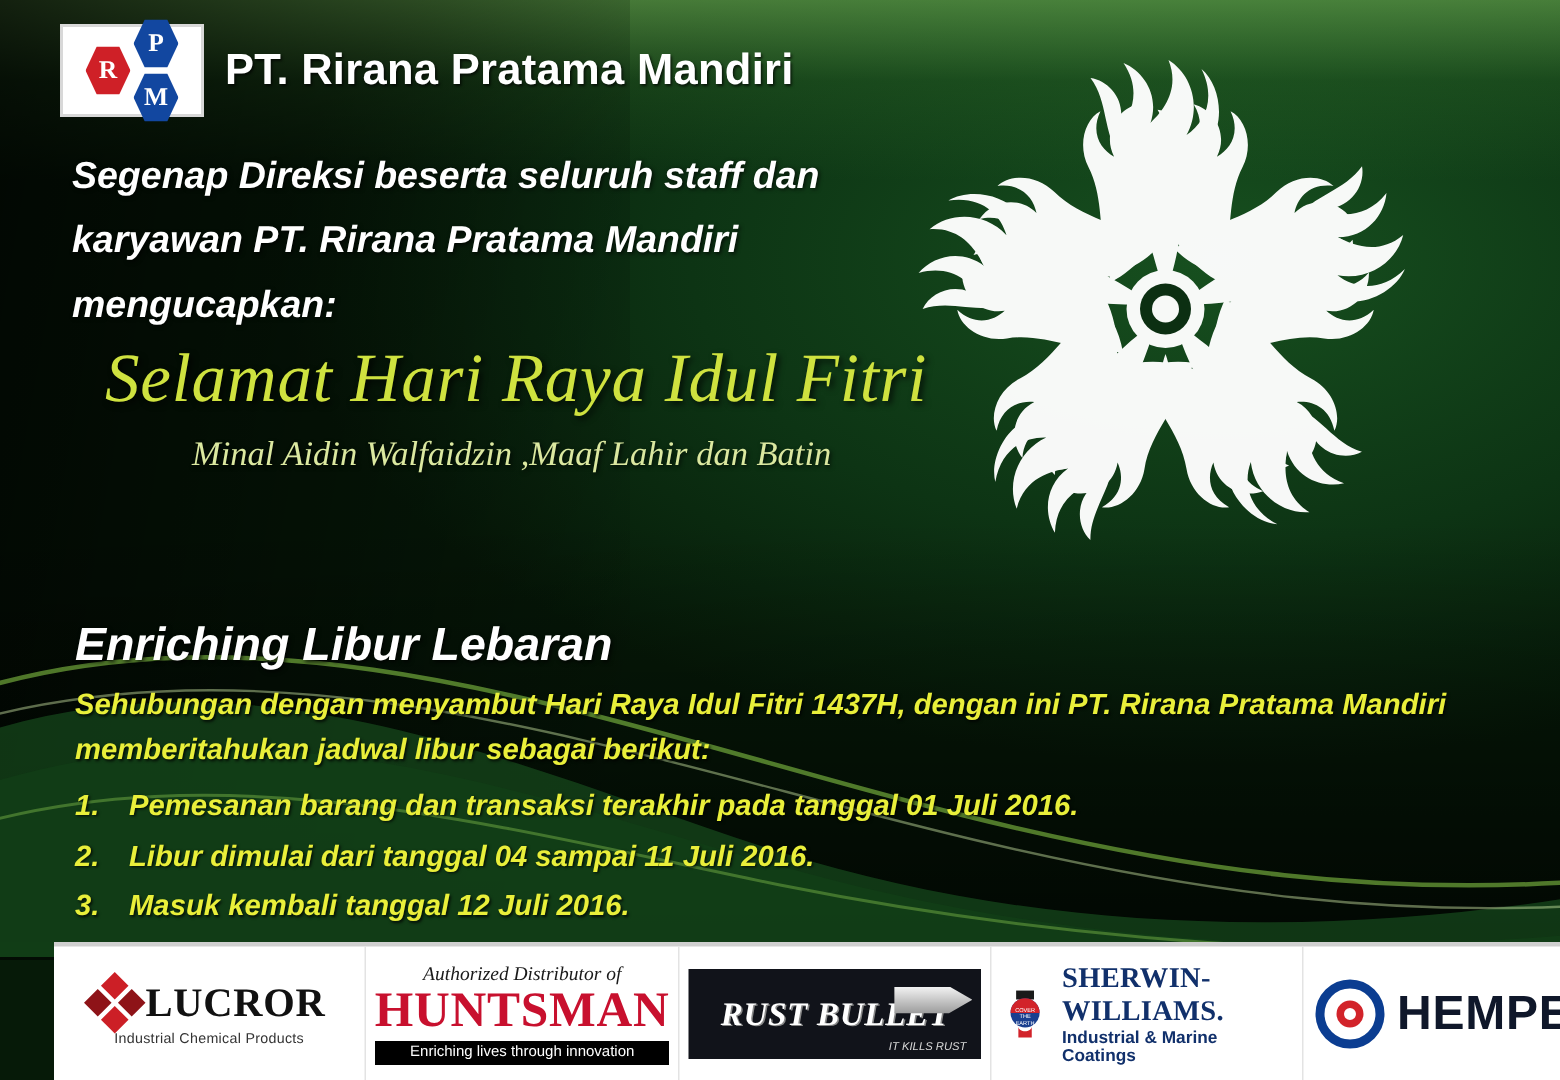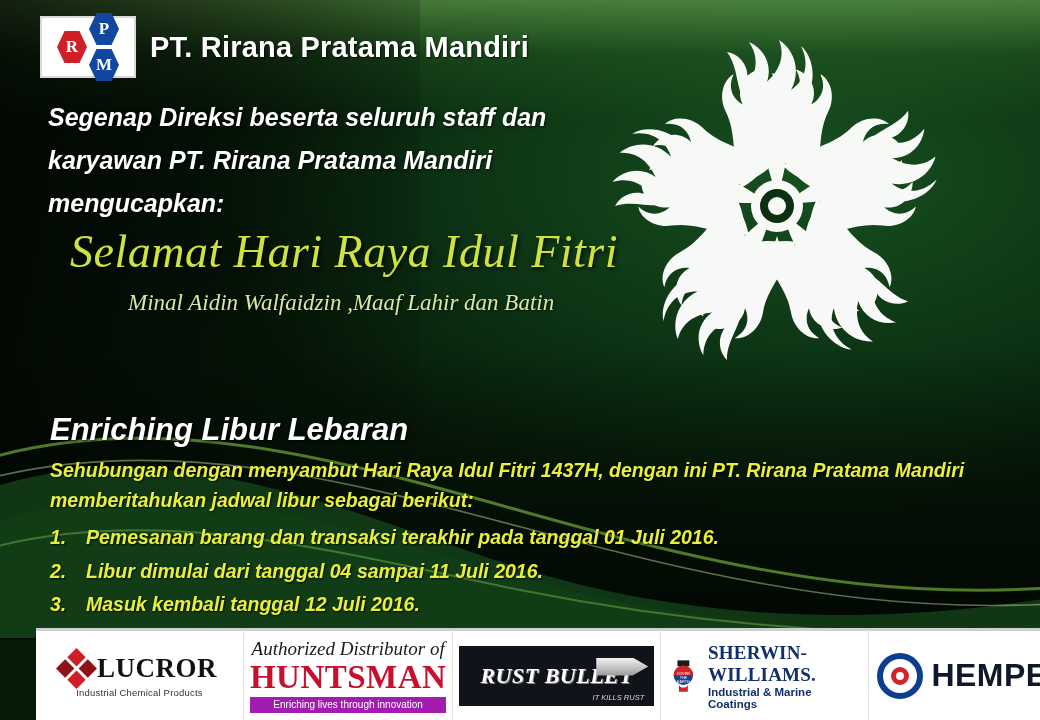--- a/index.html
+++ b/index.html
@@ -160,23 +160,23 @@
   }
   .fcell:last-child { border-right: none; }
 
   .lucror-wrap { display: flex; align-items: center; gap: 6px; }
   .lucror-dia { display: grid; grid-template-columns: repeat(2, 13px); grid-auto-rows: 13px; gap: 3px; transform: rotate(45deg); }
   .lucror-dia span { background: #cc1f26; display: block; }
   .lucror-dia span.dark { background: #8e1318; }
   .lucror-name { color: #111; font-size: 27px; font-weight: bold; font-family: "Liberation Serif", serif; letter-spacing: 0.5px; }
   .lucror-tag { color: #333; font-size: 9.5px; margin-top: 3px; letter-spacing: 0.2px; }
 
-  .huntsman-top { color: #1a1a1a; font-size: 19px; font-style: italic; font-family: "Liberation Serif", serif; }
+  .huntsman-top { color: #1a1a1a; font-size: 13px; font-style: italic; font-family: "Liberation Serif", serif; }
   .huntsman-name { color: #c8102e; font-size: 33px; font-weight: bold; font-family: "Liberation Serif", serif; line-height: 1.05; letter-spacing: 0.5px; }
-  .huntsman-bar { width: 100%; max-width: 200px; height: 16px; background: #a21caf; color: #fff; font-size: 10px; display: flex; align-items: center; justify-content: center; margin-top: 2px; }
+  .huntsman-bar { width: 100%; max-width: 200px; height: 16px; background: #000000; color: #fff; font-size: 10px; display: flex; align-items: center; justify-content: center; margin-top: 2px; }
 
   .rust-wrap { width: 100%; height: 60px; background: #11131a; display: flex; align-items: center; justify-content: center; position: relative; overflow: hidden; }
   .rust-text { color: #fff; font-size: 22px; font-weight: bold; font-style: italic; font-family: "Liberation Serif", serif; letter-spacing: 0.5px; text-shadow: 1px 1px 0 #888; }
   .rust-sub { position: absolute; right: 10px; bottom: 4px; color: #d9d9d9; font-size: 7.5px; font-style: italic; }
   .rust-bullet { position: absolute; right: 6px; top: 12px; width: 52px; height: 18px; background: linear-gradient(180deg,#f2f2f2,#9a9a9a); clip-path: polygon(0% 0%, 70% 0%, 100% 50%, 70% 100%, 0% 100%); }
 
   .sw-wrap { display: flex; align-items: center; gap: 8px; }
   .sw-logo { width: 44px; height: 46px; position: relative; }
   .sw-name { color: #11306b; font-size: 19px; font-weight: bold; font-family: "Liberation Serif", serif; letter-spacing: 0.2px; }
   .sw-sub { color: #11306b; font-size: 11.5px; font-weight: bold; }

